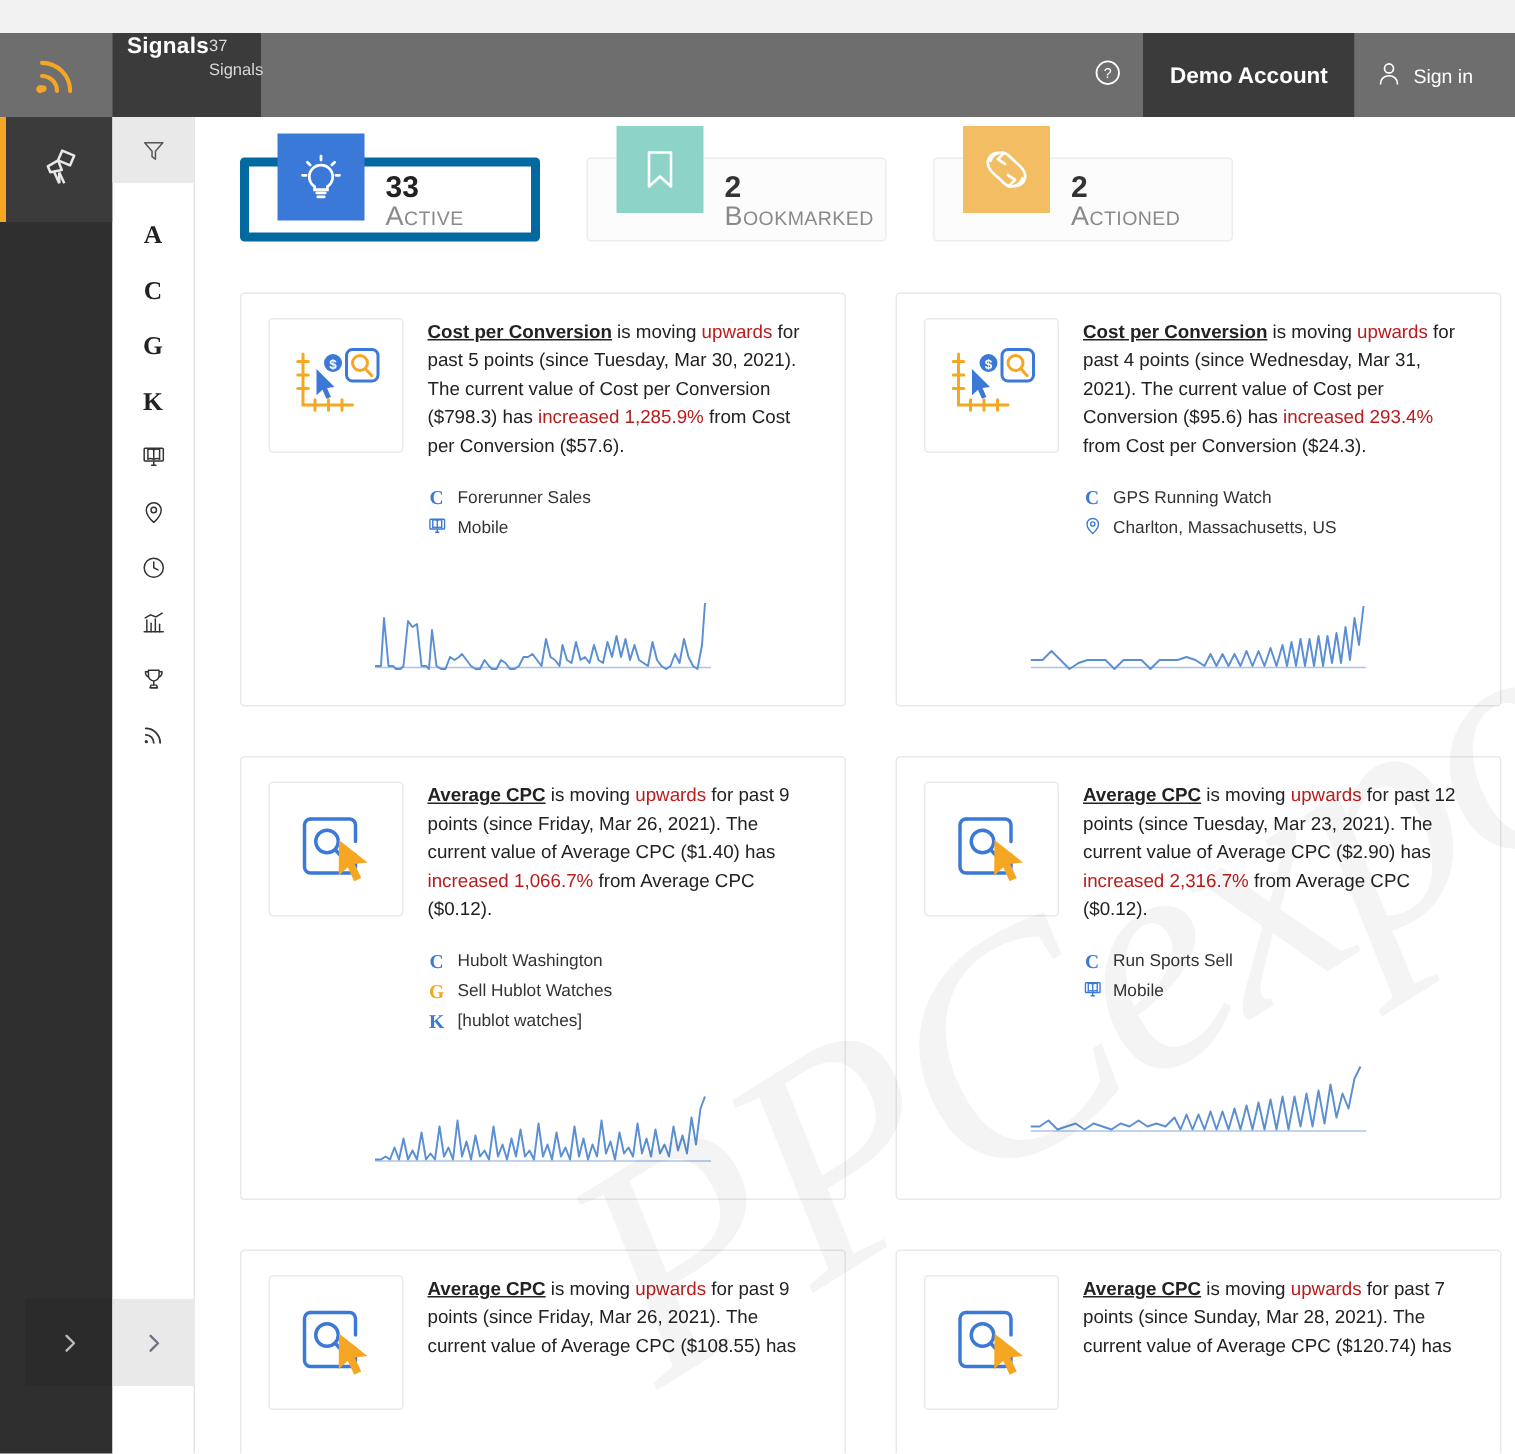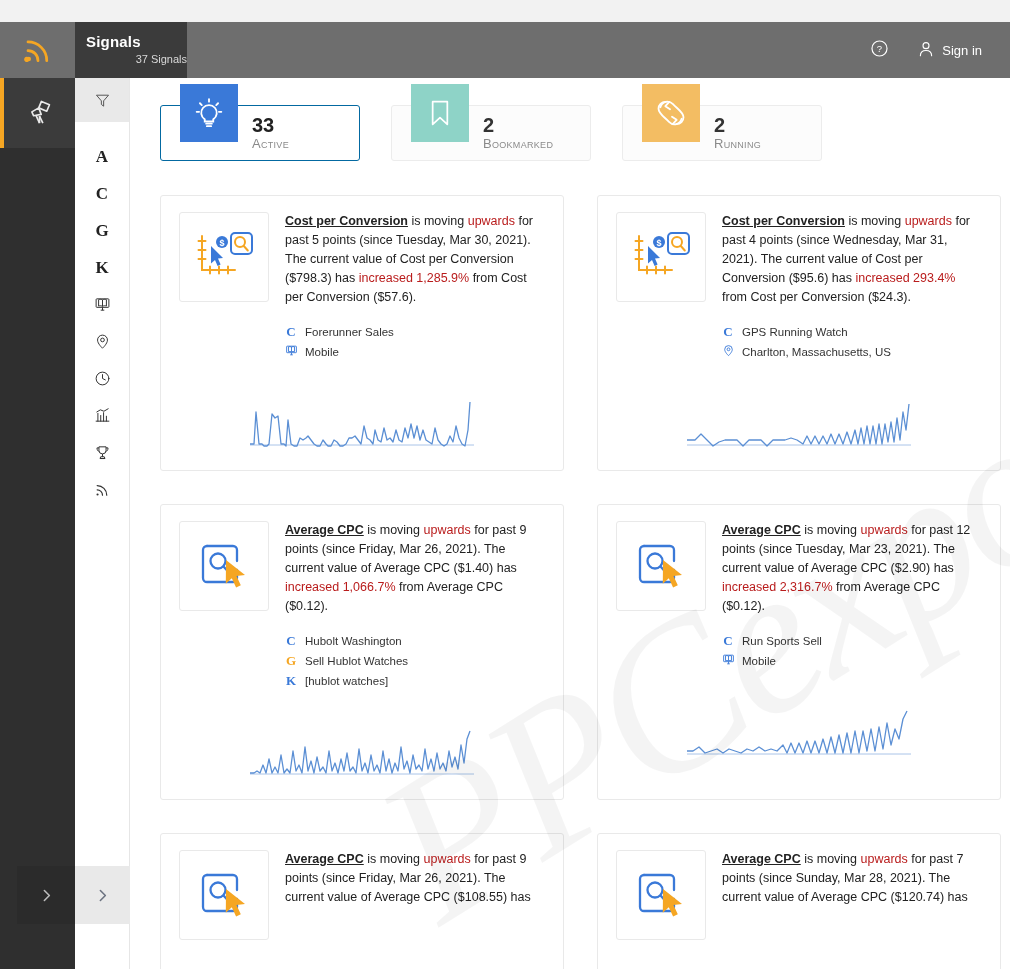--- a/index.html
+++ b/index.html
@@ -8,23 +8,23 @@
     font-family: "Liberation Sans", sans-serif;
     background: #ffffff;
     overflow: hidden;
     position: relative;
   }
   .topstrip-dark { position:absolute; top:0; left:0; width:1010px; height:22px; background:#f2f2f2; }
 
   
   .header { position:absolute; top:22px; left:0; width:1010px; height:56px; background:#6e6e6e; display:flex; align-items:stretch; }
   .brand-logo { width:75px; display:flex; align-items:center; justify-content:center; background:#6e6e6e; }
-  .brand-title { width:112px; background:#3b3b3b; color:#fff; display:flex; flex-direction:column; justify-content:center; padding-left:11px; }
+  .brand-title { width:99px; background:#3b3b3b; color:#fff; display:flex; flex-direction:row; justify-content:center; padding-left:11px; }
   .brand-title .t1 { font-size:15px; font-weight:bold; letter-spacing:.2px; line-height:17px; }
-  .brand-title .t2 { font-size:11px; color:#d9d9d9; line-height:16px; margin-top:1px;text-align:right; }
+  .brand-title .t2 { font-size:11px; color:#d9d9d9; line-height:16px; margin-top:1px; }
   .header-spacer { flex:1; }
   .hdr-item { display:flex; align-items:center; gap:7px; color:#ffffff; font-size:13px; padding:0 14px; }
   .hdr-demo { background:#3b3b3b; font-size:15px; font-weight:bold; padding:0 18px; }
   .hdr-signin { background:#6e6e6e; padding-right:28px; }
 
   
   .rail { position:absolute; top:78px; left:0; width:75px; height:891px; background:#2f2f2f; }
   .rail-active { position:absolute; top:0; left:0; width:75px; height:70px; background:#3b3b3b; border-left:4px solid #f5a623; display:flex; align-items:center; justify-content:center; }
   .rail-bottom-btn { position:absolute; bottom:45px; left:17px; width:58px; height:58px; background:#2b2b2b; display:flex; align-items:center; justify-content:center; cursor:pointer; }
 
@@ -35,29 +35,29 @@
   .iconbar-item { height:37px; display:flex; align-items:center; justify-content:center; width:55px; cursor:pointer; }
   .letter { font-size:17px; font-weight:bold; color:#222; font-family:"Liberation Serif", serif; }
   .iconbar-bottom-btn { position:absolute; bottom:45px; left:0px; width:55px; height:58px; background:#e9e9e9; display:flex; align-items:center; justify-content:center; cursor:pointer; }
 
   
   .main { position:absolute; top:78px; left:130px; width:880px; height:891px; background:#ffffff; overflow:hidden; }
 
   
   .stats { display:flex; gap:31px; padding:27px 0 0 30px; }
   .stat { position:relative; height:56px; width:200px; background:#fcfcfc; border:1px solid #ececec; border-radius:3px; display:flex; align-items:center; }
-  .stat.active { border:1px solid #0369a1; background:#ffffff; }
+  .stat.active { border:6px solid #0369a1; background:#ffffff; }
   .stat-icon { position:absolute; left:19px; top:-22px; width:58px; height:58px; display:flex; align-items:center; justify-content:center; }
   .stat-icon.blue { background:#3a79d8; }
   .stat-icon.teal { background:#8ed3c7; }
   .stat-icon.amber { background:#f3bd63; }
   .stat-text { margin-left:91px; }
   .stat-num { font-size:20px; font-weight:bold; color:#333; line-height:22px; }
   .stat.active .stat-num { color:#222; }
-  .stat-label { font-size:13px; color:#8a8a8a; font-variant:small-caps; letter-spacing:.3px; line-height:16px; }
+  .stat-label { font-size:18px; color:#8a8a8a; font-variant:small-caps; letter-spacing:.3px; line-height:16px; }
 
   
   .grid { display:flex; flex-wrap:wrap; gap:33px; padding:34px 0 0 30px; }
   .card { width:404px; background:#ffffff; border:1px solid #e9e9e9; border-radius:3px; padding:16px 18px 18px 18px; position:relative; }
   .card-top { display:flex; gap:16px; }
   .card-thumb { width:90px; height:90px; min-width:90px; border:1px solid #e9e9e9; border-radius:3px; display:flex; align-items:center; justify-content:center; background:#fff; }
   .card-body { flex:1; }
   .card-text { font-size:12.5px; line-height:19px; color:#222; }
   .card-text .metric { font-weight:bold; text-decoration:underline; }
   .card-text .up { color:#b91c1c; }
@@ -96,20 +96,21 @@
   <div class="hdr-item">
     <span>
       <svg width="19" height="19" viewBox="0 0 24 24" fill="none" stroke="#fff" stroke-width="1.5">
         <circle cx="12" cy="12" r="9.5"></circle>
         <text x="12" y="16.5" font-size="12" fill="#fff" stroke="none" text-anchor="middle" font-family="Liberation Sans">?</text>
       </svg>
     </span>
   </div>
 
 
+  <div class="hdr-item hdr-demo">Demo Account</div>
 
   <div class="hdr-item hdr-signin">
     <span>
       <svg width="18" height="18" viewBox="0 0 24 24" fill="none" stroke="#fff" stroke-width="1.5" stroke-linecap="round">
         <circle cx="12" cy="7.5" r="4"></circle>
         <path d="M4.5 21c0-4.5 3.4-7 7.5-7s7.5 2.5 7.5 7"></path>
       </svg>
     </span>
     <span>Sign in</span>
   </div>
@@ -242,21 +243,21 @@
       <div class="stat-icon amber">
         <svg width="34" height="34" viewBox="0 0 24 24" fill="none" stroke="#fff" stroke-width="1.3" stroke-linecap="round" stroke-linejoin="round">
           <path d="M8.2 4.2c-3 0-5 2.2-5 4.8 0 3.4 3.6 5.4 7.4 9.2 3.3 3.3 7.8 1.6 8.9-2.1"></path>
           <path d="M15.8 19.8c3 0 5-2.2 5-4.8 0-3.4-3.6-5.4-7.4-9.2C10.1 2.5 5.6 4.2 4.5 7.9"></path>
           <polyline points="10.8 4.2 8 7.2 11.3 9.4"></polyline>
           <polyline points="13.2 19.8 16 16.8 12.7 14.6"></polyline>
         </svg>
       </div>
       <div class="stat-text">
         <div class="stat-num">2</div>
-        <div class="stat-label">Running</div>
+        <div class="stat-label">Actioned</div>
       </div>
     </div>
   </div>
 
   <div class="grid" id="signal-grid">
       <div class="card">
     <div class="card-top">
       <div class="card-thumb">
             <svg width="62" height="58" viewBox="0 0 62 58" fill="none">
       <path d="M9 8v34h33" stroke="#f5a623" stroke-width="2" stroke-linecap="round"></path>

